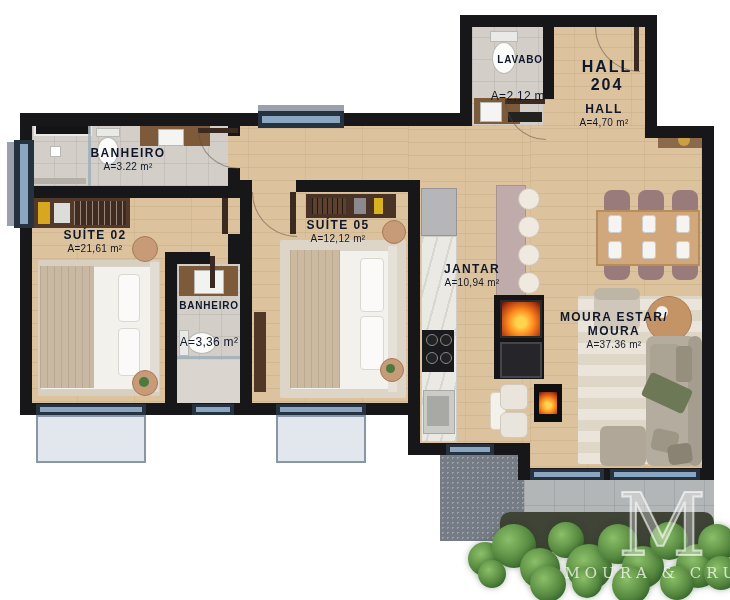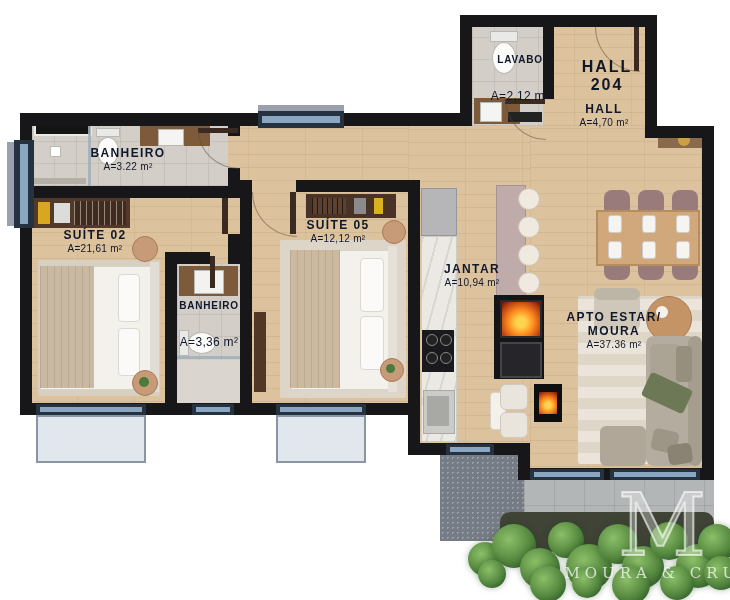--- a/index.html
+++ b/index.html
@@ -276,21 +276,21 @@
   </div>
   <div class="rlabel" style="left:209px;top:300px;">
     <div class="rname sm">BANHEIRO</div>
     <div class="rarea sm">A=3,36 m²</div>
   </div>
   <div class="rlabel" style="left:472px;top:262px;">
     <div class="rname">JANTAR</div>
     <div class="rarea">A=10,94 m²</div>
   </div>
   <div class="rlabel" style="left:614px;top:310px;">
-    <div class="rname">APTO ESTAR/</div>
+    <div class="rname">MOURA ESTAR/</div>
     <div class="rname">MOURA</div>
     <div class="rarea">A=37.36 m²</div>
   </div>
 
   <div class="abs wm-mono" style="left:618px;top:482px;">M</div>
   <div class="abs wm-text" style="left:560px;top:564px;width:200px;">MOURA &amp; CRUZ</div>
 
 </div>
 
 </body></html>

